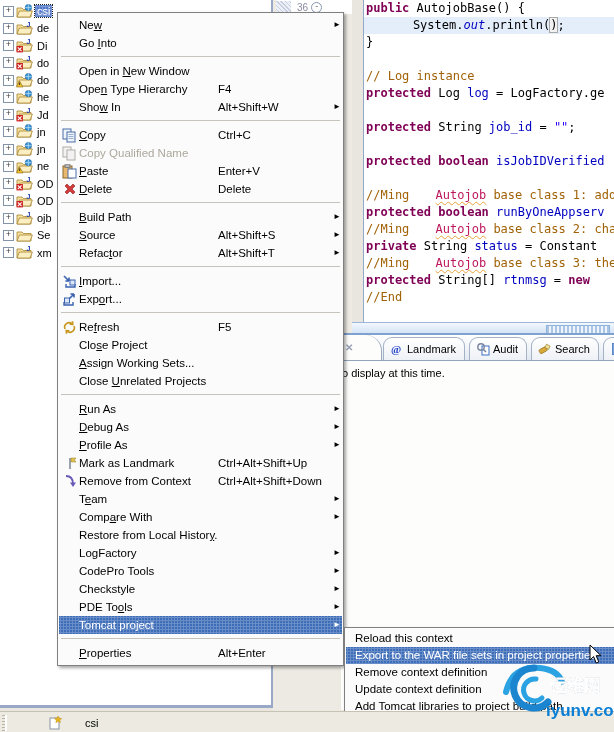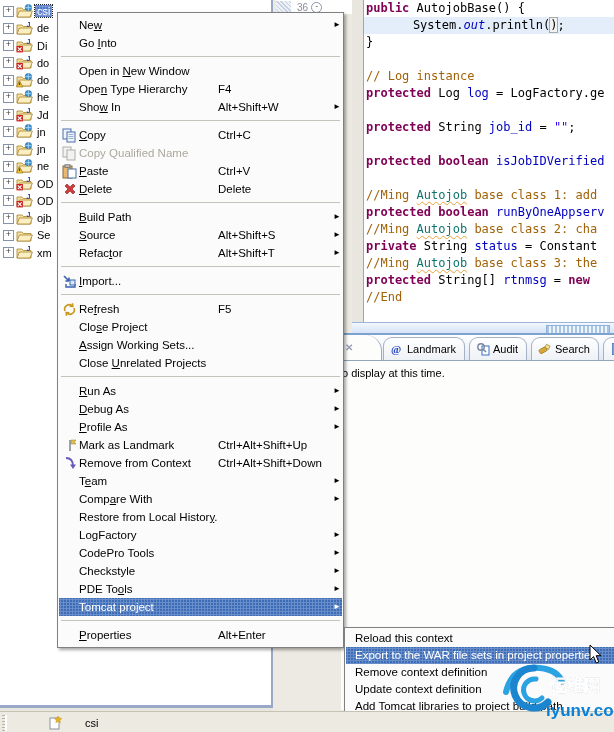--- a/index.html
+++ b/index.html
@@ -28,21 +28,21 @@
 
   
   #editor{position:absolute;left:363px;top:0;width:263px;height:322px;background:#fff;
           border-left:1px solid #93a8c8;overflow:hidden;}
   #code{font-family:"DejaVu Sans Mono","Liberation Mono",monospace;font-size:12px;line-height:17px;
         white-space:pre;padding-left:2px;}
   .code-line{height:17px;}
   .code-line.current{background:#e4eefa;margin-left:-2px;padding-left:20px;}
   .tk-k{color:#7f0055;font-weight:bold;}
   .tk-c{color:#a16207;}
-  .tk-cw{color:#0f766e;text-decoration:underline wavy #e8a33d;text-decoration-thickness:1px;text-underline-offset:2px;}
+  .tk-cw{color:#be185d;text-decoration:underline wavy #e8a33d;text-decoration-thickness:1px;text-underline-offset:2px;margin-left:19px;}
   .tk-f{color:#0000c0;}
   .tk-fi{color:#0000c0;font-style:italic;}
   .tk-s{color:#2a00ff;}
   .tk-p{color:#000;}
   .tk-box{box-shadow:0 0 0 1px #a8a8a8;background:#f2f2f2;}
 
   #editor-scrollbar{position:absolute;left:352px;top:322px;width:262px;height:12px;
         background:linear-gradient(#f2f7fd,#cfe0f4);border-top:1px solid #9cb6da;}
   #scroll-thumb{position:absolute;right:4px;top:2px;width:62px;height:8px;
         background:repeating-linear-gradient(90deg,#aac4e4 0 2px,#eef4fc 2px 4px);border:1px solid #8fb2dc;}
@@ -368,21 +368,21 @@
       </div>
       <div class="mi">
         <span class="ic">
           <svg width="15" height="15" viewBox="0 0 15 15">
             <rect x="1" y="2" width="9" height="12" fill="#e8b870" stroke="#8a6a30"></rect>
             <rect x="3" y="0.8" width="5" height="2.6" fill="#c8c8c8" stroke="#777"></rect>
             <rect x="6" y="5" width="8" height="9" fill="#fff" stroke="#4a6ea8"></rect>
           </svg>
         </span>
         <span class="lb"><u>P</u>aste</span>
-        <span class="sc">Ctrl+V</span>
+        <span class="sc">Enter+V</span>
         <span class="ar"></span>
       </div>
       <div class="mi">
         <span class="ic">
           <svg width="14" height="14" viewBox="0 0 14 14">
             <path d="M2 4 L4 2 L7 5 L10 2 L12 4 L9 7 L12 10 L10 12 L7 9 L4 12 L2 10 L5 7 Z" fill="#d33c3c" stroke="#8c1818" stroke-width="0.6"></path>
           </svg>
         </span>
         <span class="lb"><u>D</u>elete</span>
         <span class="sc">Delete</span>
@@ -410,20 +410,32 @@
       <div class="msep"></div>
       <div class="mi">
         <span class="ic">
           <svg width="16" height="15" viewBox="0 0 16 15">
             <path d="M2 2 L7 7 M7 7 L7 3.4 M7 7 L3.4 7" stroke="#3a62b0" stroke-width="1.6" fill="none"></path>
             <path d="M4 10 v3 h9 v-3" fill="none" stroke="#3a62b0" stroke-width="1.4"></path>
             <rect x="8" y="6" width="5" height="5" fill="#dce8f8" stroke="#3a62b0"></rect>
           </svg>
         </span>
         <span class="lb"><u>I</u>mport...</span>
+        <span class="sc"></span>
+        <span class="ar"></span>
+      </div>
+      <div class="mi">
+        <span class="ic">
+          <svg width="16" height="15" viewBox="0 0 16 15">
+            <path d="M7 7 L12 2 M12 2 L8.4 2 M12 2 L12 5.6" stroke="#3a62b0" stroke-width="1.6" fill="none"></path>
+            <path d="M2 10 v3 h9 v-3" fill="none" stroke="#3a62b0" stroke-width="1.4"></path>
+            <rect x="2.5" y="6" width="5" height="5" fill="#dce8f8" stroke="#3a62b0"></rect>
+          </svg>
+        </span>
+        <span class="lb">Exp<u>o</u>rt...</span>
         <span class="sc"></span>
         <span class="ar"></span>
       </div>
       <div class="msep"></div>
       <div class="mi">
         <span class="ic">
           <svg width="15" height="15" viewBox="0 0 15 15">
             <path d="M3 9 a4.5 4.5 0 0 1 7-5.2 M10.5 1.2 L10.8 4.4 L7.6 4.2" fill="none" stroke="#c89820" stroke-width="1.6"></path>
             <path d="M12 6 a4.5 4.5 0 0 1 -7 5.2 M4.5 13.8 L4.2 10.6 L7.4 10.8" fill="none" stroke="#c89820" stroke-width="1.6"></path>
           </svg>

